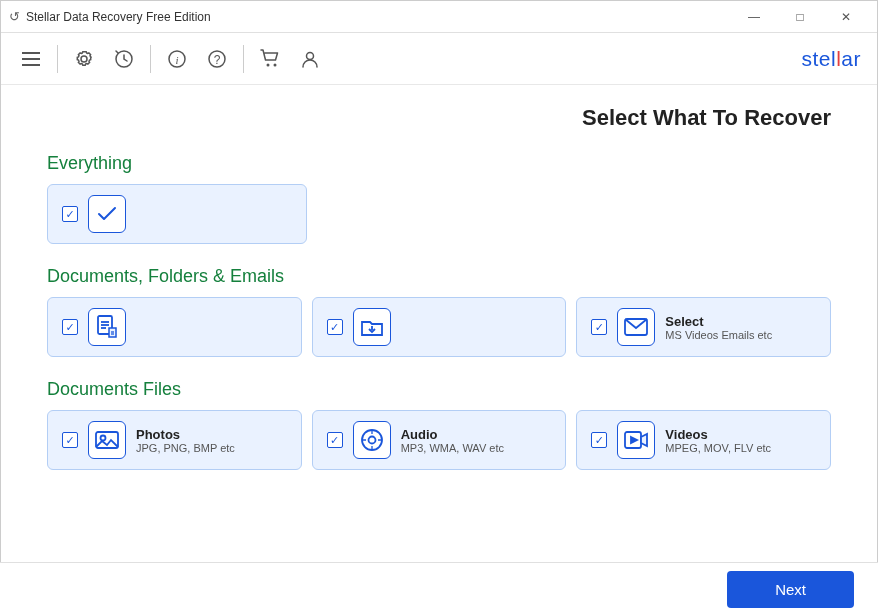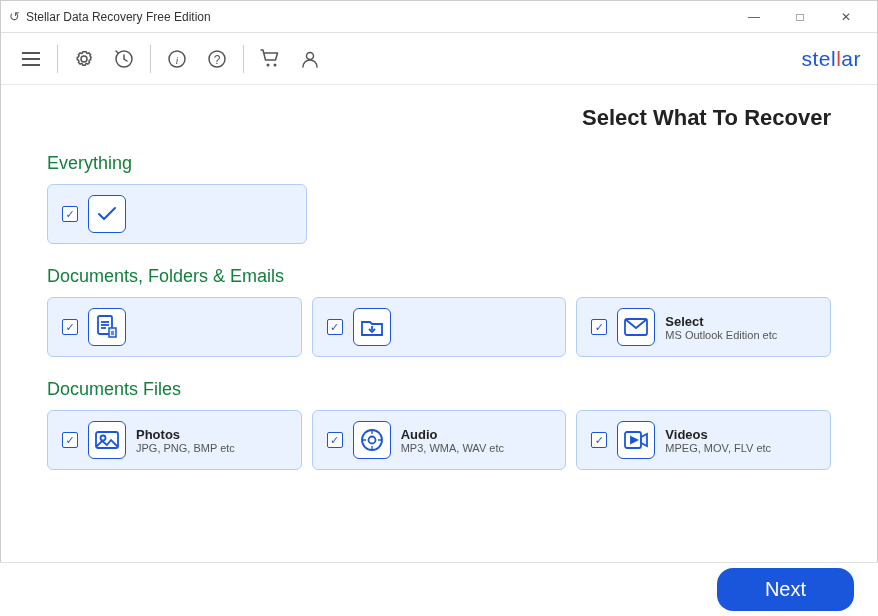--- a/index.html
+++ b/index.html
@@ -187,23 +187,23 @@
       align-items: center;
       justify-content: flex-end;
       padding: 0 24px;
       border-top: 1px solid #e0e0e0;
       background: #fff;
     }
     .next-btn {
       background: #1a56db;
       color: #fff;
       border: none;
-      border-radius: 16px;
+      border-radius: 4px;
       padding: 10px 48px;
-      font-size: 20px;
+      font-size: 15px;
       cursor: pointer;
       font-weight: 500;
     }
 
     
     .undo-icon { font-size: 13px; color: #666; }
 
     
     .stellar-logo {
       font-size: 21px;
@@ -333,21 +333,21 @@
       <div class="card">
         <div class="card-checkbox">✓</div>
         <div class="card-icon-box">
           <svg width="24" height="18" viewBox="0 0 24 18" fill="none" stroke="#1a56db" stroke-width="1.8">
             <rect x="1" y="1" width="22" height="16" rx="2"></rect>
             <polyline points="1,1 12,10 23,1"></polyline>
           </svg>
         </div>
         <div class="card-text">
           <div class="card-title">Select</div>
-          <div class="card-sub">MS Outlook Edition etc</div>
+          <div class="card-sub">MS Videos Emails etc</div>
         </div>
       </div>
     </div>
   </div>
 
   <div>
     <div class="section-label">Documents Files</div>
     <div class="card-grid">
 
       <div class="card">

